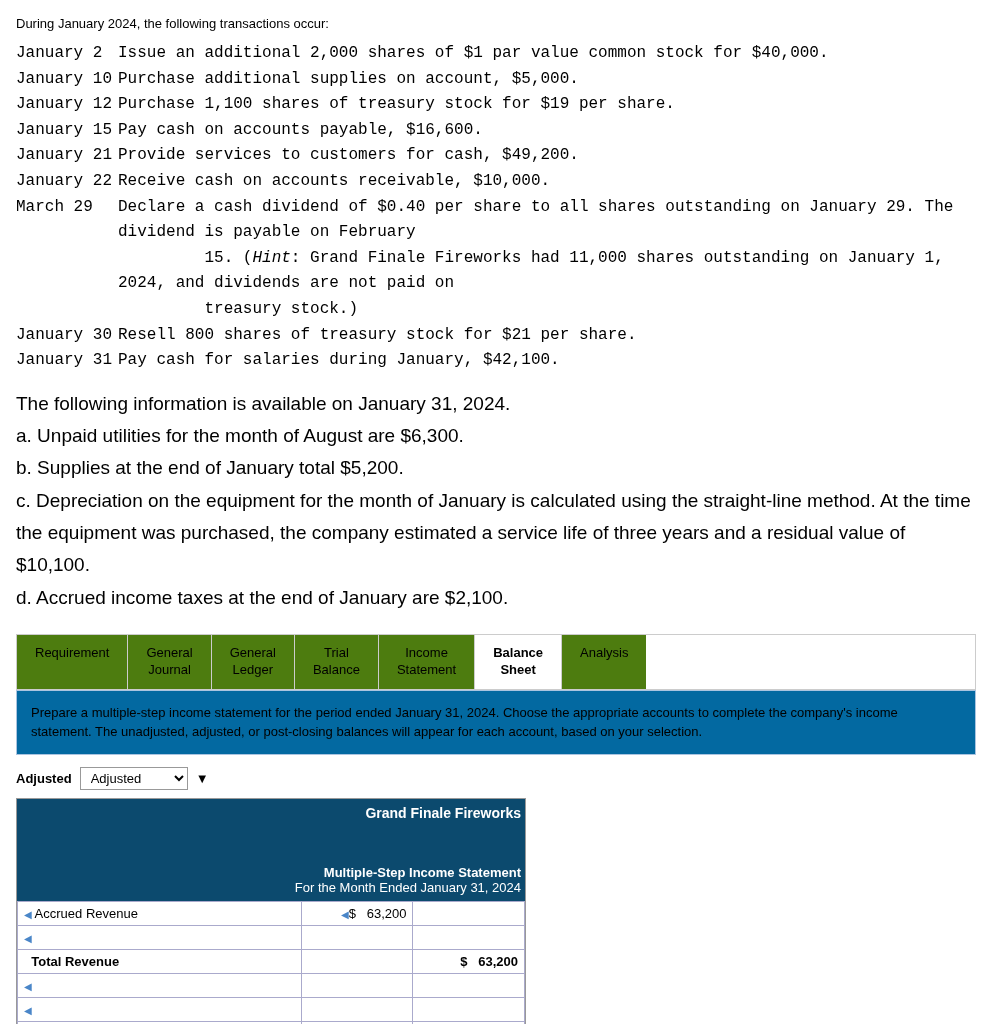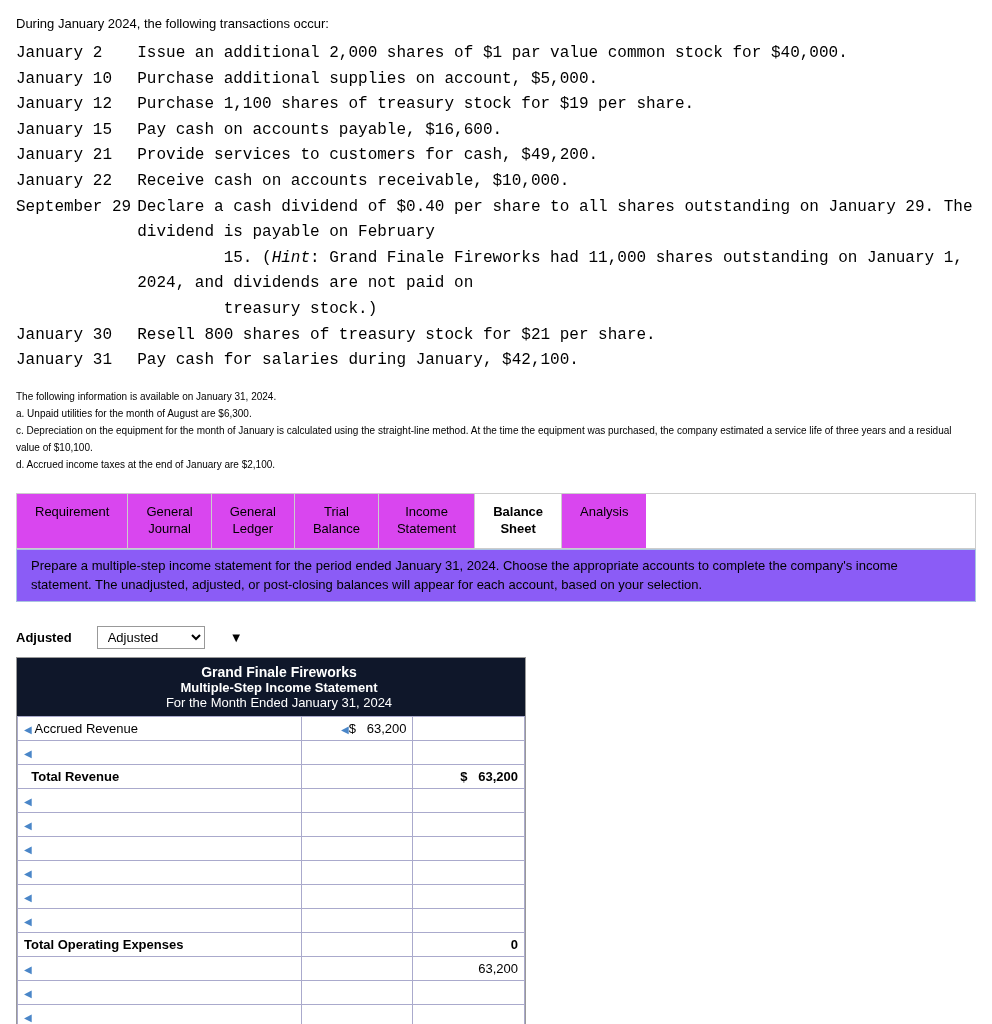--- a/index.html
+++ b/index.html
@@ -16,96 +16,97 @@
       font-size: 13px;
     }
     .transactions {
       font-family: 'Courier New', monospace;
       font-size: 16px;
       margin-bottom: 14px;
       line-height: 1.6;
     }
     .info-section {
       margin-bottom: 8px;
-      font-size: 10px;
+      font-size: 19px;
       line-height: 1.7;
     }
     
     .tabs-container {
       display: flex;
       border: 1px solid #ccc;
       margin-bottom: 0;
       margin-top: 20px;
     }
     .tab {
       padding: 10px 18px;
       border-right: 1px solid #ccc;
       cursor: pointer;
       font-size: 13px;
-      background: #d946ef;
+      background: #4d7c0f;
       text-align: center;
       min-width: 70px;
     }
     .tab:last-child { border-right: none; }
     .tab.active {
       background: #fff;
       font-weight: bold;
     }
     .tab-multi {
       display: flex;
       flex-direction: column;
       align-items: center;
       line-height: 1.3;
     }
     
     .instruction-box {
-      background: #8b5cf6;
+      background: #0369a1;
       border: 1px solid #aac4e0;
-      padding: 6px 14px;
+      padding: 12px 14px;
       font-size: 13px;
       line-height: 1.5;
-      margin-bottom: 24px;
+      margin-bottom: 12px;
     }
     
     .adjusted-row {
       display: flex;
       align-items: center;
       margin-bottom: 8px;
-      gap: 25px;
+      gap: 8px;
     }
     .adjusted-label {
       font-weight: bold;
       font-size: 13px;
     }
     .adjusted-select {
       border: 1px solid #999;
       padding: 2px 6px;
       font-size: 13px;
       background: #fff;
       cursor: pointer;
     }
     
     .statement-wrapper {
       border: 1px solid #999;
       width: 510px;
       margin-bottom: 16px;
     }
     .statement-header {
-      background: #0f172a;
+      background: #0c4a6e;
       color: #fff;
-      text-align: center;
+      text-align: right;
       padding: 6px 4px 2px 20px;
     }
     .statement-header .company-name {
       font-weight: bold;
       font-size: 14px;
     }
     .statement-header .statement-title {
       font-weight: bold;
       font-size: 13px;
+      margin-top: 44px;
     }
     .statement-header .statement-period {
       font-size: 13px;
       padding-bottom: 4px;
     }
     .stmt-table {
       width: 100%;
       border-collapse: collapse;
       font-size: 13px;
     }
@@ -169,41 +170,42 @@
     </tr>
     <tr>
       <td style="vertical-align:top;white-space:nowrap;padding-right:6px;">January 21</td>
       <td>Provide services to customers for cash, $49,200.</td>
     </tr>
     <tr>
       <td style="vertical-align:top;white-space:nowrap;padding-right:6px;">January 22</td>
       <td>Receive cash on accounts receivable, $10,000.</td>
     </tr>
     <tr>
-      <td style="vertical-align:top;white-space:nowrap;padding-right:6px;">September 29</td>
+      <td style="vertical-align:top;white-space:nowrap;padding-right:6px;">March 29</td>
       <td>Declare a cash dividend of $0.40 per share to all shares outstanding on January 29. The dividend is payable on February<br>
         &nbsp;&nbsp;&nbsp;&nbsp;&nbsp;&nbsp;&nbsp;&nbsp;&nbsp;15. (<em>Hint</em>: Grand Finale Fireworks had 11,000 shares outstanding on January 1, 2024, and dividends are not paid on<br>
         &nbsp;&nbsp;&nbsp;&nbsp;&nbsp;&nbsp;&nbsp;&nbsp;&nbsp;treasury stock.)
       </td>
     </tr>
     <tr>
       <td style="vertical-align:top;white-space:nowrap;padding-right:6px;">January 30</td>
       <td>Resell 800 shares of treasury stock for $21 per share.</td>
     </tr>
     <tr>
       <td style="vertical-align:top;white-space:nowrap;padding-right:6px;">January 31</td>
       <td>Pay cash for salaries during January, $42,100.</td>
     </tr>
   </tbody>
     </table>
 </div>
 
 <div class="info-section">
   <p>The following information is available on January 31, 2024.</p>
   <p>a. Unpaid utilities for the month of August are $6,300.</p>
+  <p>b. Supplies at the end of January total $5,200.</p>
   <p>c. Depreciation on the equipment for the month of January is calculated using the straight-line method. At the time the equipment was purchased, the company estimated a service life of three years and a residual value of $10,100.</p>
   <p>d. Accrued income taxes at the end of January are $2,100.</p>
 </div>
 
 <div class="tabs-container">
   <div class="tab">
     <span>Requirement</span>
   </div>
   <div class="tab">
     <div class="tab-multi">

